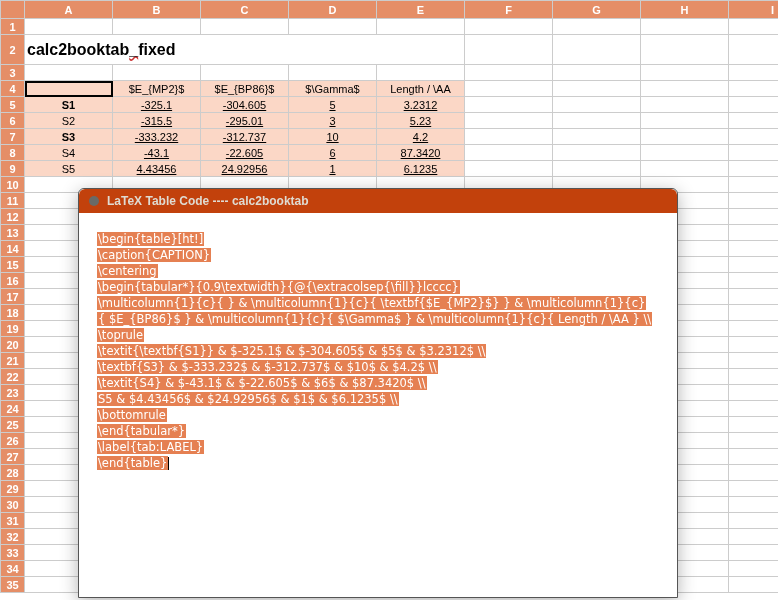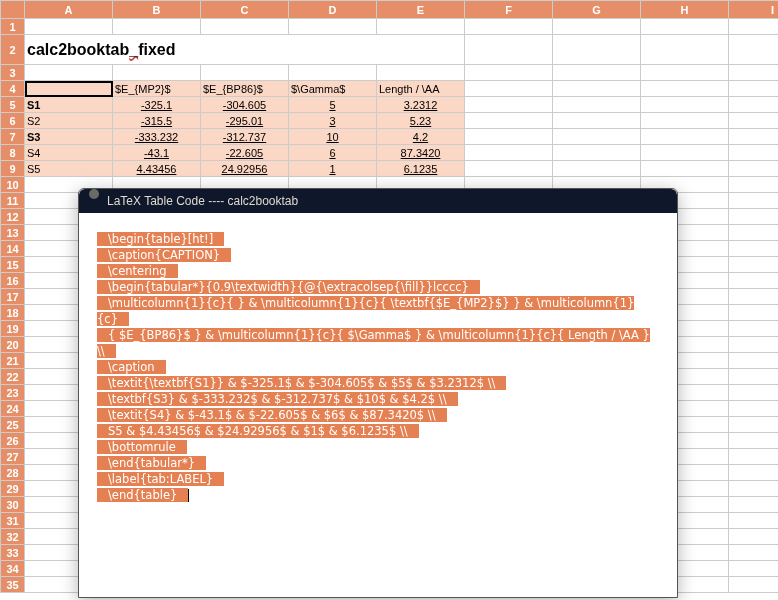--- a/index.html
+++ b/index.html
@@ -4,32 +4,32 @@
 <style>
 * { box-sizing: border-box; margin: 0; padding: 0; }
 body { font-family: Arial, sans-serif; font-size: 11px; background: #fff; width: 778px; height: 600px; position: relative; overflow: hidden; }
 .sheet { border-collapse: collapse; table-layout: fixed; width: 800px; }
 .sheet th, .sheet td { border: 1px solid #ccc; height: 16px; padding: 0 2px; overflow: hidden; white-space: nowrap; }
 .sheet th { background: #e58e67; color: #fff; font-weight: bold; font-size: 11px; }
 .sheet th.col { height: 18px; }
 .sheet th.row { width: 24px; text-align: center; }
 .sheet td { background: #fff; }
 .hdr-sel { background: #fabb9c; color: #333; }
-.data-orange { background: #fbd7c6 !important; }
+.data-orange { background: #fbd7c6 !important; text-align: center; }
 .title-cell { font-size: 16px; font-weight: bold; font-family: Arial; }
 .tall { height: 30px !important; }
 .ral { text-align: center; text-decoration: underline; }
 .bold { font-weight: bold; }
 .ital { }
 .sel { outline: 2px solid #000; outline-offset: -2px; }
 .dialog { position: absolute; left: 78px; top: 188px; width: 600px; height: 410px; background: #fff; border: 1px solid #555; border-radius: 6px 6px 0 0; box-shadow: 0 4px 18px rgba(0,0,0,0.3); overflow: hidden; }
-.dlg-title { background: #0f172a; color: #dfdbd2; height: 24px; line-height: 24px; padding: 0 10px; font-size: 12px; font-weight: normal; display: flex; align-items: flex-start; border-radius: 6px 6px 0 0; }
+.dlg-title { background: #c2410c; color: #dfdbd2; height: 24px; line-height: 24px; padding: 0 10px; font-size: 12px; font-weight: bold; display: flex; align-items: center; border-radius: 6px 6px 0 0; }
 .dlg-dot { width: 10px; height: 10px; border-radius: 50%; background: #6a6a66; margin-right: 8px; }
 .dlg-body { padding: 18px 18px; font-family: "DejaVu Sans", Arial; font-size: 11.5px; line-height: 16px; }
-.hl { background: #e58052; color: #fff; padding: 0 11px; }
+.hl { background: #e58052; color: #fff; padding: 0 1px; }
 .latex-line { margin-bottom: 0; }
 .cursor { display:inline-block; width:1px; height:13px; background:#000; vertical-align:middle; }
 .underscore-dec { text-decoration: underline wavy #cc3333; text-decoration-skip-ink: none; }
 </style>
 </head>
 <body>
 
 <table class="sheet">
   <colgroup>
     <col style="width:24px">
@@ -482,21 +482,21 @@
     <span class="dlg-dot"></span>
     <span>LaTeX Table Code ---- calc2booktab</span>
   </div>
   <div class="dlg-body" id="dlg-body">
       <div class="latex-line"><span class="hl">\begin{table}[ht!]</span></div>
       <div class="latex-line"><span class="hl">\caption{CAPTION}</span></div>
       <div class="latex-line"><span class="hl">\centering</span></div>
       <div class="latex-line"><span class="hl">\begin{tabular*}{0.9\textwidth}{@{\extracolsep{\fill}}lcccc}</span></div>
       <div class="latex-line"><span class="hl">\multicolumn{1}{c}{  } &amp; \multicolumn{1}{c}{ \textbf{$E_{MP2}$} } &amp; \multicolumn{1}{c}</span></div>
       <div class="latex-line"><span class="hl">{ $E_{BP86}$ } &amp; \multicolumn{1}{c}{ $\Gamma$ } &amp; \multicolumn{1}{c}{ Length / \AA } \\</span></div>
-      <div class="latex-line"><span class="hl">\caption</span></div>
+      <div class="latex-line"><span class="hl">\toprule</span></div>
       <div class="latex-line"><span class="hl">\textit{\textbf{S1}} &amp; $-325.1$ &amp; $-304.605$ &amp; $5$ &amp; $3.2312$ \\</span></div>
       <div class="latex-line"><span class="hl">\textbf{S3} &amp; $-333.232$ &amp; $-312.737$ &amp; $10$ &amp; $4.2$ \\</span></div>
       <div class="latex-line"><span class="hl">\textit{S4} &amp; $-43.1$ &amp; $-22.605$ &amp; $6$ &amp; $87.3420$ \\</span></div>
       <div class="latex-line"><span class="hl">S5 &amp; $4.43456$ &amp; $24.92956$ &amp; $1$ &amp; $6.1235$ \\</span></div>
       <div class="latex-line"><span class="hl">\bottomrule</span></div>
       <div class="latex-line"><span class="hl">\end{tabular*}</span></div>
       <div class="latex-line"><span class="hl">\label{tab:LABEL}</span></div>
       <div class="latex-line"><span class="hl">\end{table}</span><span class="cursor"></span></div>
     </div>
 </div>

